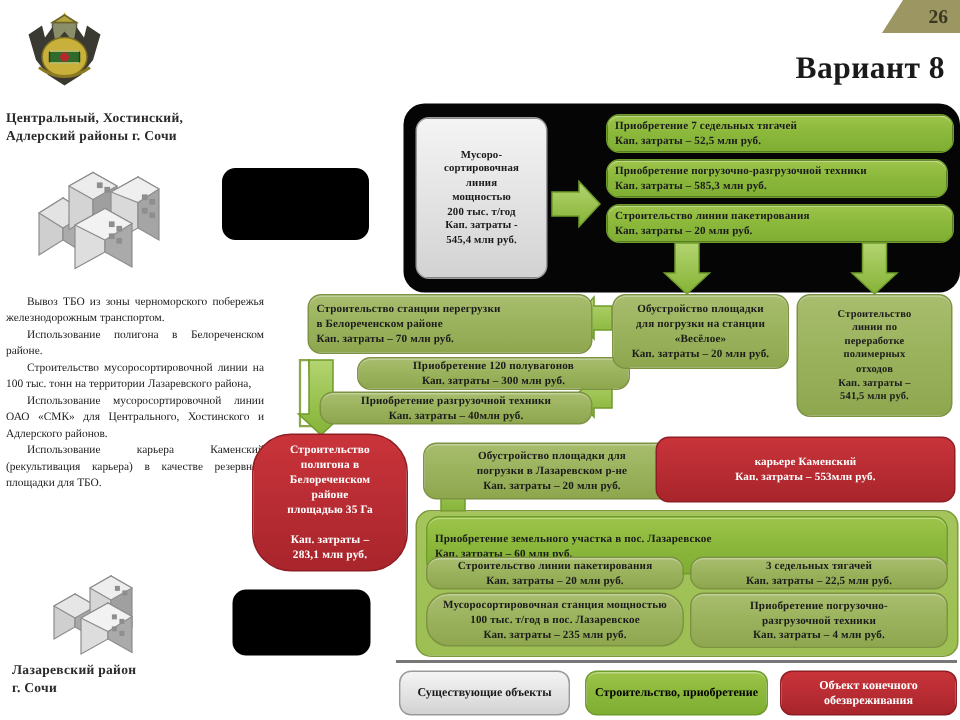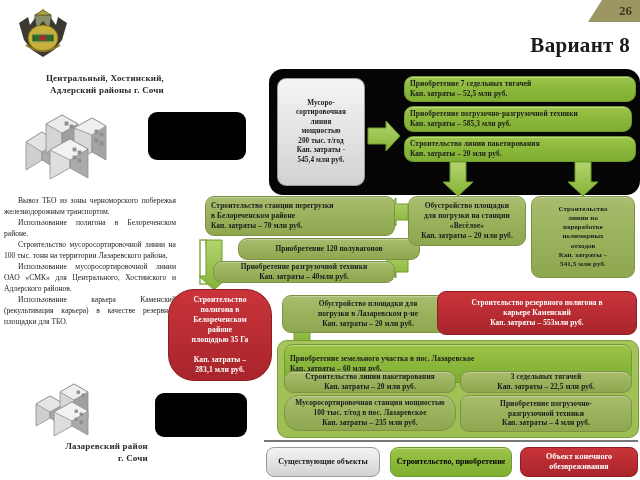--- a/index.html
+++ b/index.html
@@ -50,21 +50,21 @@
     width: 62px; height: 62px;
   }
 
   
   .region-caption {
     position: absolute;
     font-family: "Liberation Serif", serif;
     font-size: 9px;
     font-weight: bold;
     color: #2a2a2a;
-    text-align: right;
+    text-align: left;
     line-height: 1.35;
     letter-spacing: .2px;
   }
   #caption-central { top: 72px; left: 4px; width: 160px; }
   #caption-lazar  { top: 440px; left: 8px; width: 140px; }
 
   .bldg { position: absolute; }
   #bldg-1 { top: 98px; left: 16px;  width: 100px; height: 88px; }
   #bldg-2 { top: 378px; left: 28px; width: 78px;  height: 62px; }
 
@@ -345,20 +345,21 @@
       <span class="ln">Кап. затраты – 20 млн руб.</span>
     </div>
 
   <div class="box olive right" id="box-station">
       <span class="ln">Строительство станции перегрузки</span>
       <span class="ln">в Белореченском районе</span>
       <span class="ln">Кап. затраты – 70 млн руб.</span>
     </div>
   <div class="box olive center" id="box-120">
       <span class="ln">Приобретение 120 полувагонов</span>
+      <span class="ln">Кап. затраты – 300 млн руб.</span>
     </div>
   <div class="box olive center" id="box-razgr">
       <span class="ln">Приобретение разгрузочной техники</span>
       <span class="ln">Кап. затраты – 40млн руб.</span>
     </div>
   <div class="box olive center" id="box-vesel">
       <span class="ln">Обустройство площадки</span>
       <span class="ln">для погрузки на станции</span>
       <span class="ln">«Весёлое»</span>
       <span class="ln">Кап. затраты – 20 млн руб.</span>
@@ -382,21 +383,20 @@
       <span class="ln">&nbsp;</span>
       <span class="ln">Кап. затраты –</span>
       <span class="ln">283,1 млн руб.</span>
     </div>
   <div class="box olive center" id="box-lazgruz">
       <span class="ln">Обустройство площадки для</span>
       <span class="ln">погрузки в Лазаревском р-не</span>
       <span class="ln">Кап. затраты – 20 млн руб.</span>
     </div>
   <div class="box red center" id="box-reserv">
-      <span class="ln">Строительство резервного полигона в</span>
       <span class="ln">карьере Каменский</span>
       <span class="ln">Кап. затраты – 553млн руб.</span>
     </div>
 
   <div id="green-panel"></div>
   <div class="box green right" id="box-zemuch">
       <span class="ln">Приобретение земельного участка в пос. Лазаревское</span>
       <span class="ln">Кап. затраты – 60 млн руб.</span>
     </div>
   <div class="box olive center" id="box-paket2">

